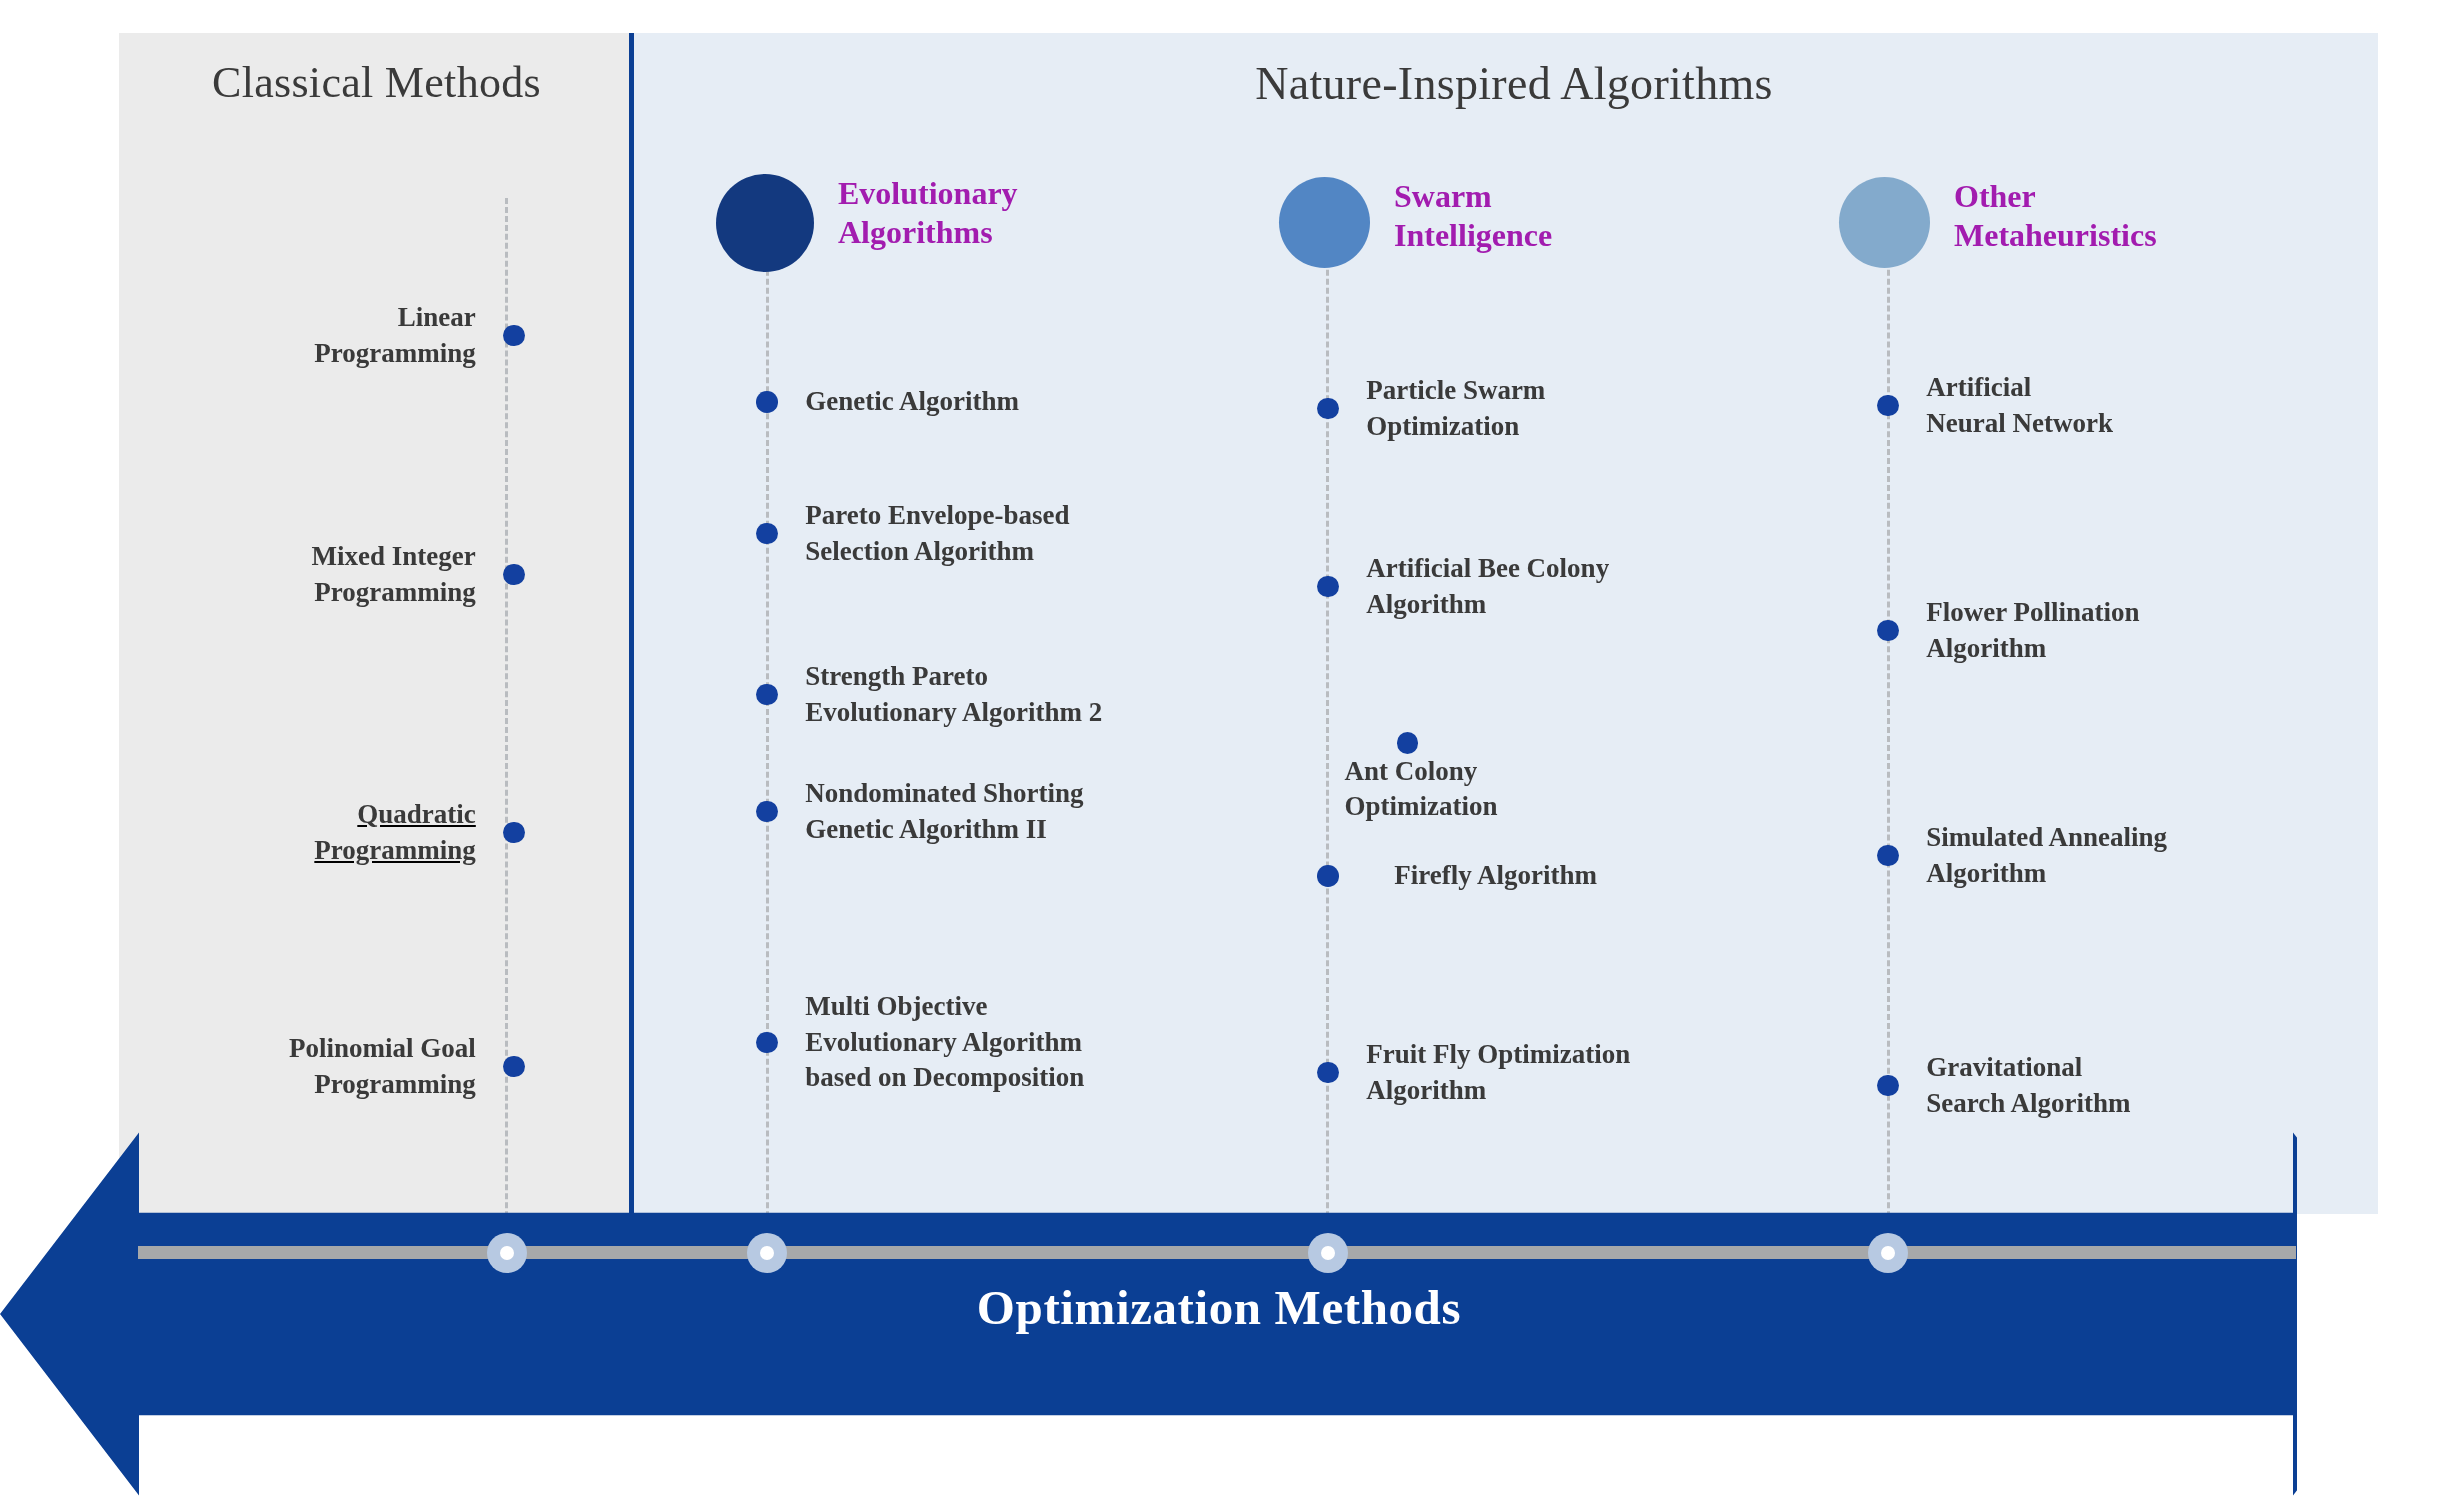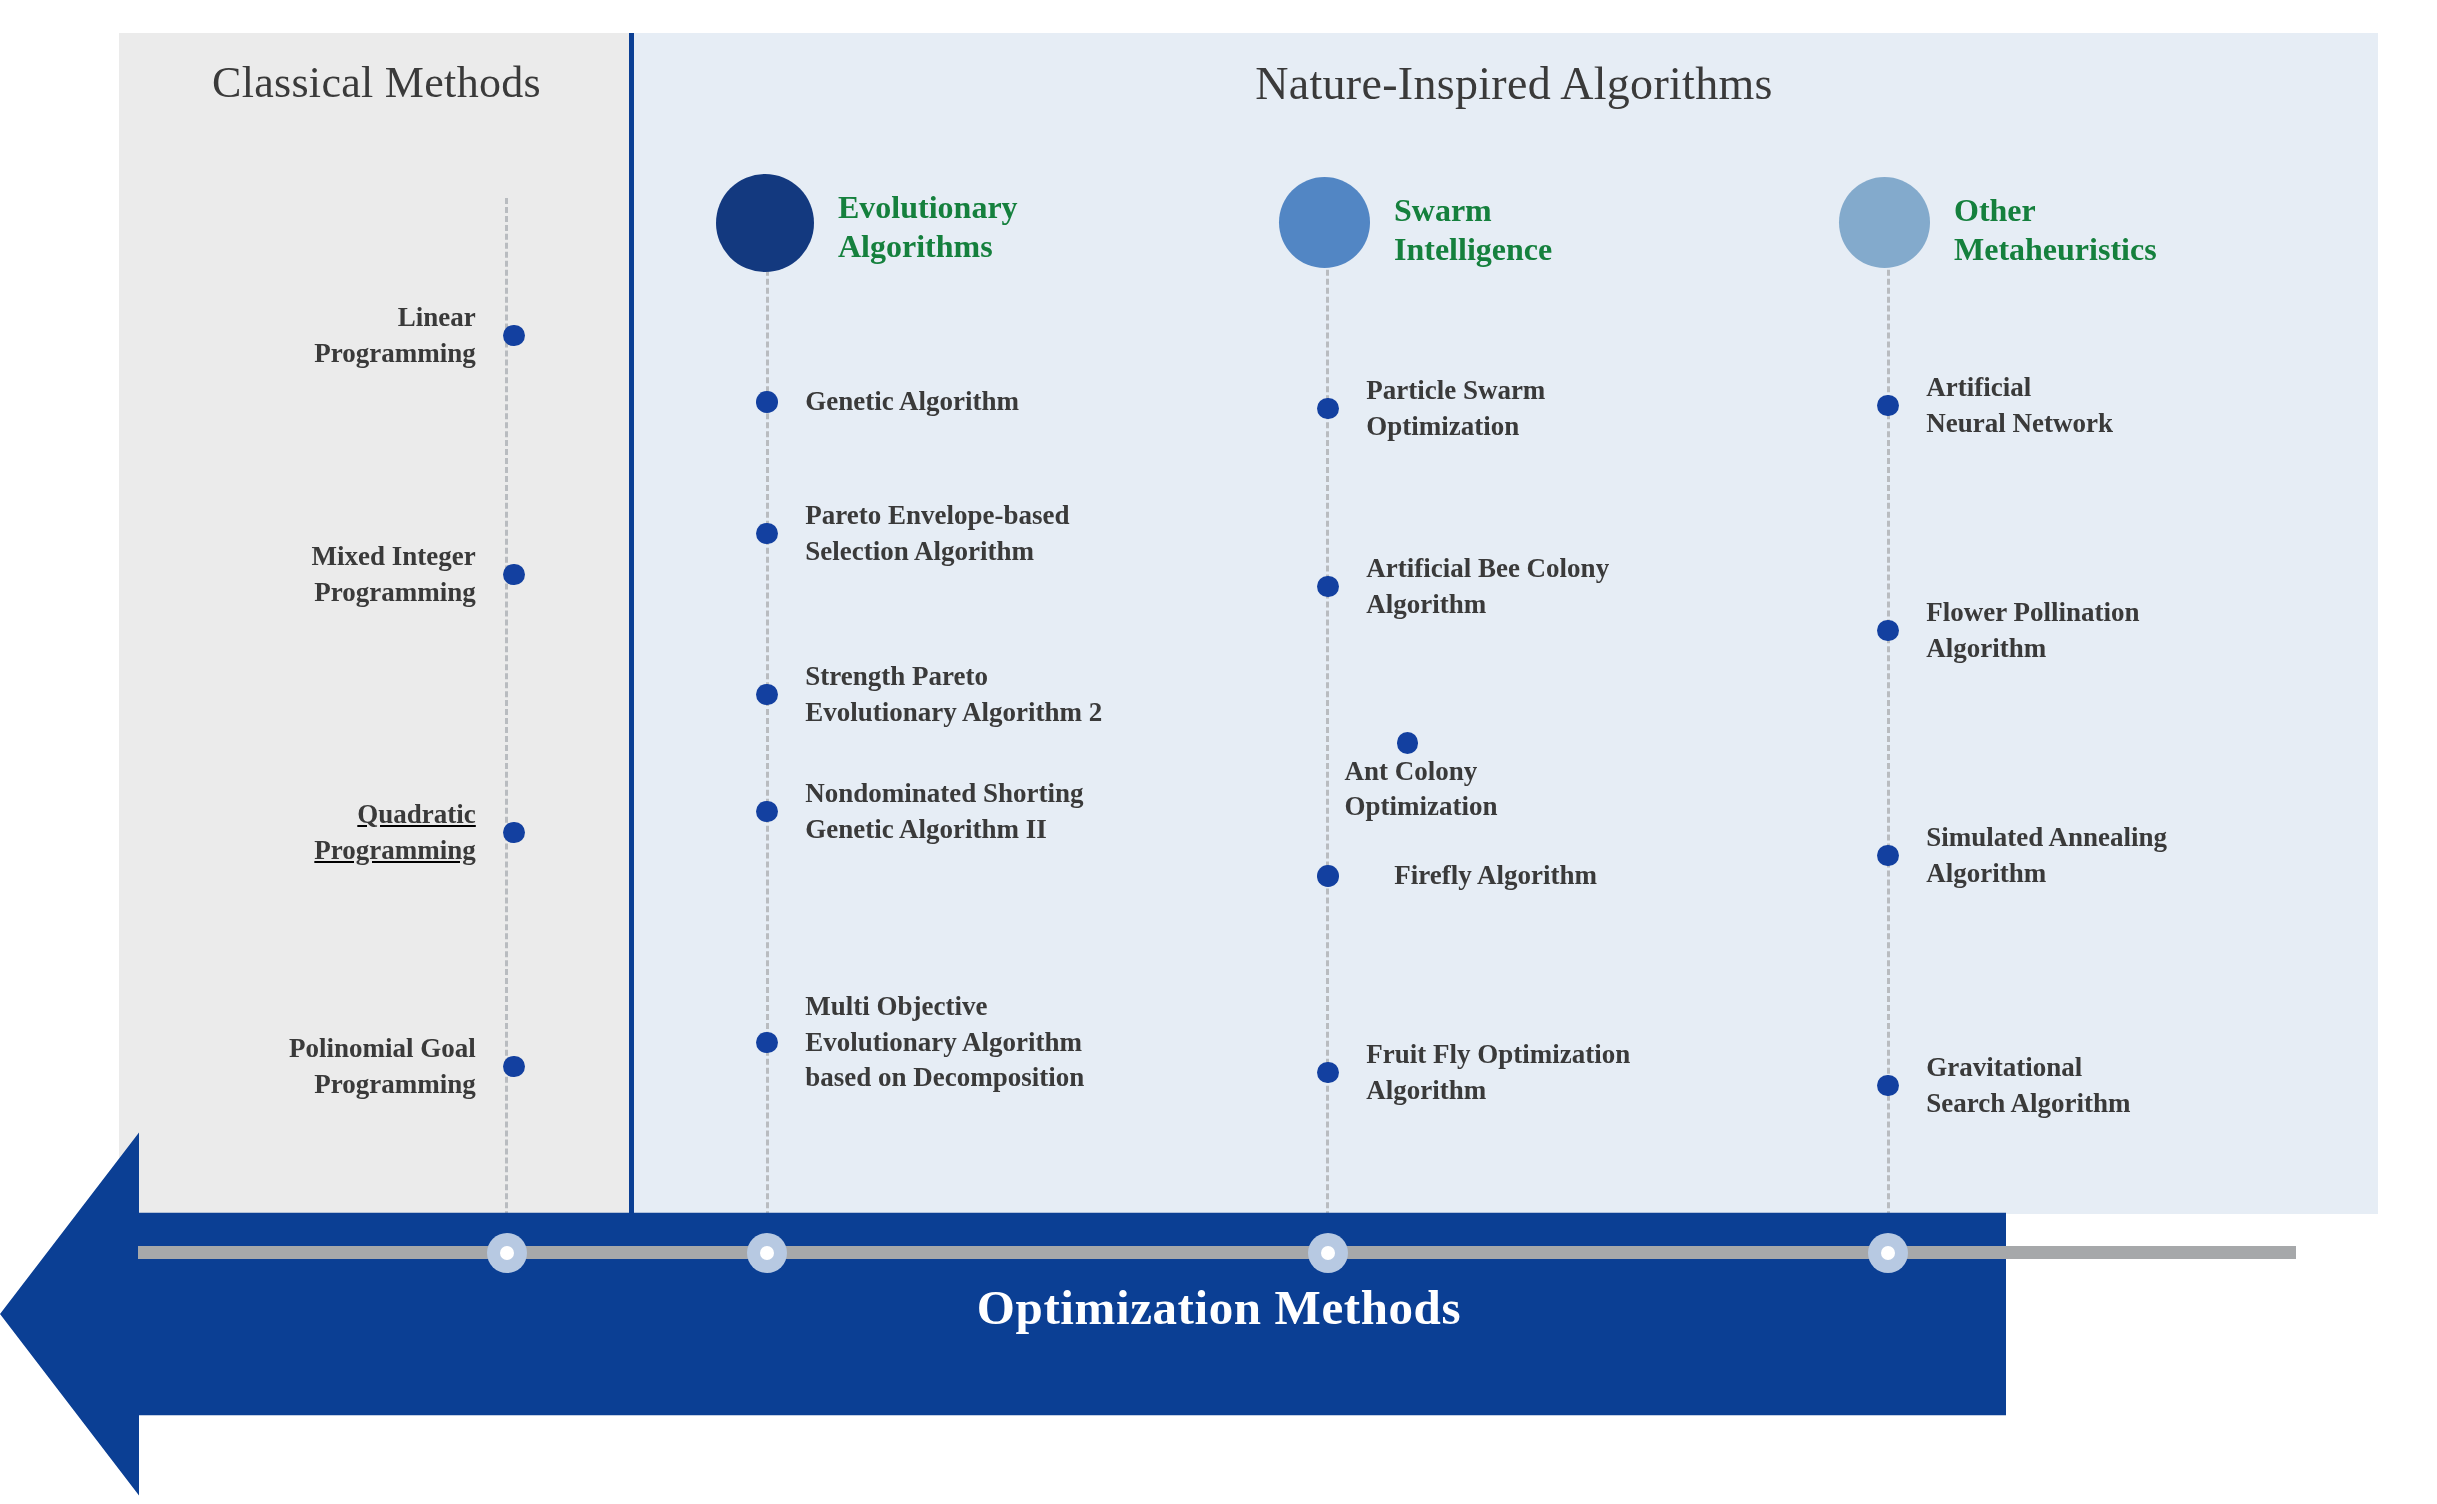--- a/index.html
+++ b/index.html
@@ -75,26 +75,26 @@
   .cat-header {
     position: absolute;
     display: flex;
     align-items: flex-start;
   }
   .cat-circle {
     border-radius: 50%;
     flex: 0 0 auto;
   }
   .cat-label {
-    color: #15803d;
+    color: #a21caf;
     font-weight: bold;
     font-size: 32px;
     line-height: 1.22;
     margin-left: 24px;
-    margin-top: 14px;
+    margin-top: 0;
     white-space: pre-line;
   }
 
   
   .item {
     position: absolute;
     display: flex;
     align-items: center;
   }
   .item-dot {
@@ -119,22 +119,23 @@
   .item.left-align .item-label {
     text-align: left;
     margin-left: 27.6px;
   }
 
   
   #arrow-wrap {
     position: absolute;
     left: 0px;
     top: 1123px;
-    width: 2006px;
+    width: 2255px;
     height: 382px;
+    padding-left: 42px;
   }
   #arrow-shape {
     position: absolute;
     inset: 0;
     background: #0b3f94;
     -webkit-clip-path: polygon(
       0% 50%,
       139px 2.5%,
       139px 23.5%,
       2293px 23.5%,

